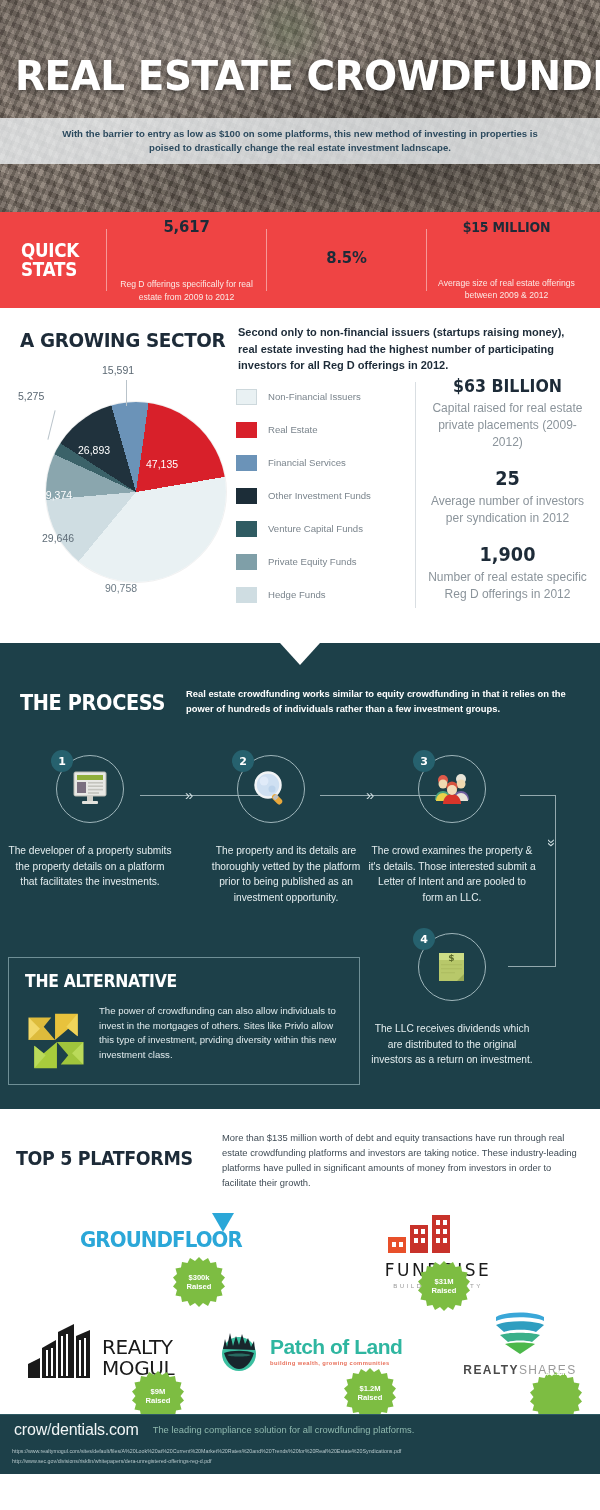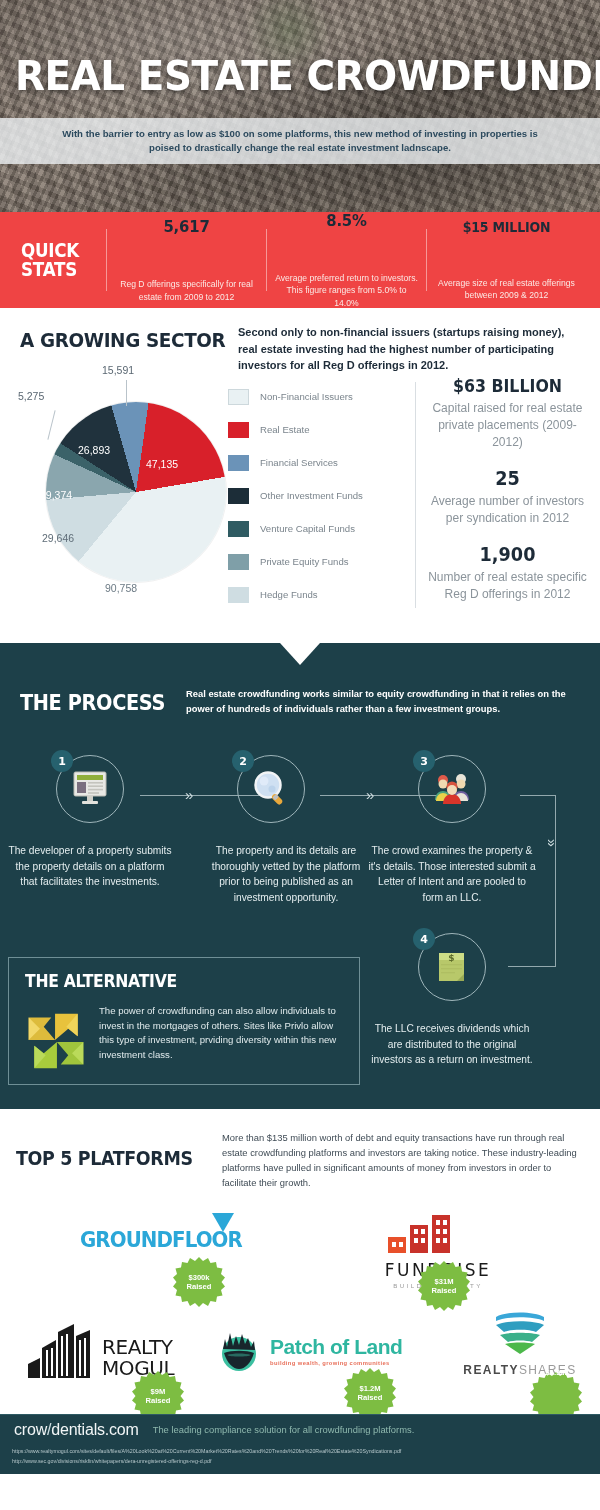--- a/index.html
+++ b/index.html
@@ -101,21 +101,21 @@
     border-radius: 50%;
     box-shadow: 0 0 0 1px rgba(0,0,0,.06);
   }
   .pie-lab {
     position: absolute; font-size: 10.5px; color: #5a6772; white-space: nowrap;
   }
   .pie-lab.inpie { color: #5f6d78; }
   .pie-lab.onred { color: #ffffff; }
   .leader { position: absolute; background: #b9c3ca; }
 
-  .legend { position: absolute; left: 228px; top: 72px; width: 160px; }
+  .legend { position: absolute; left: 236px; top: 72px; width: 160px; }
   .legend-row { display: flex; align-items: center; height: 33px; }
   .sw { width: 21px; height: 16px; flex: 0 0 21px; margin-right: 11px; }
   .legend-txt { font-size: 9.6px; color: #7b858d; }
 
   .divider-v { position: absolute; left: 415px; top: 74px; width: 1px; height: 226px; background: #d9dee2; }
 
   .statcol { position: absolute; left: 425px; top: 68px; width: 165px; text-align: center; }
   .stat-blk { margin-bottom: 16px; }
   .stat-num {
     font-family: "DejaVu Sans", sans-serif; font-weight: 700;
@@ -235,21 +235,20 @@
     <div class="qs-label">
       <div>QUICK</div>
       <div>STATS</div>
     </div>
     <div class="qs-item">
       <div class="qs-num">5,617</div>
       <div class="qs-desc">Reg D offerings specifically for real estate from 2009 to 2012</div>
     </div>
     <div class="qs-item">
       <div class="qs-num">8.5%</div>
-      <div class="qs-desc">Average preferred return to investors. This figure ranges from 5.0% to 14.0%</div>
     </div>
     <div class="qs-item">
       <div class="qs-num small">$15 MILLION</div>
       <div class="qs-desc">Average size of real estate offerings between 2009 &amp; 2012</div>
     </div>
   </div>
 
   <div class="sector">
     <div class="sector-h">A GROWING SECTOR</div>
     <div class="sector-intro">Second only to non-financial issuers (startups raising money), real estate investing had the highest number of participating investors for all Reg D offerings in  2012.</div>

